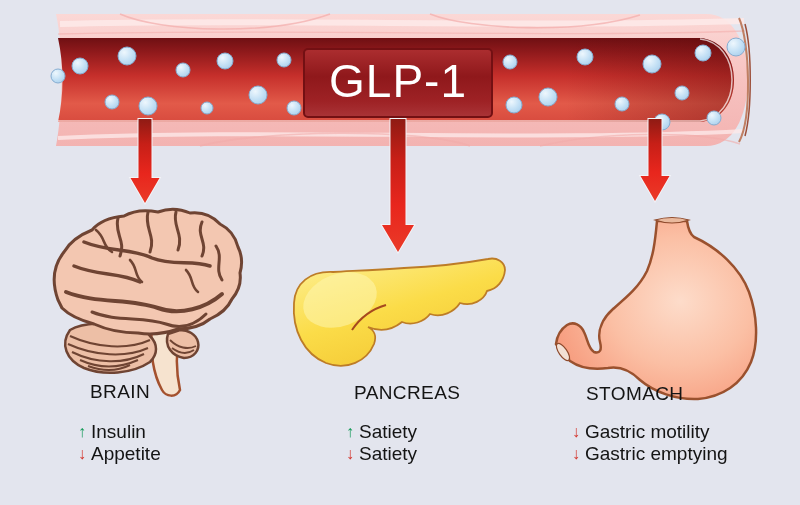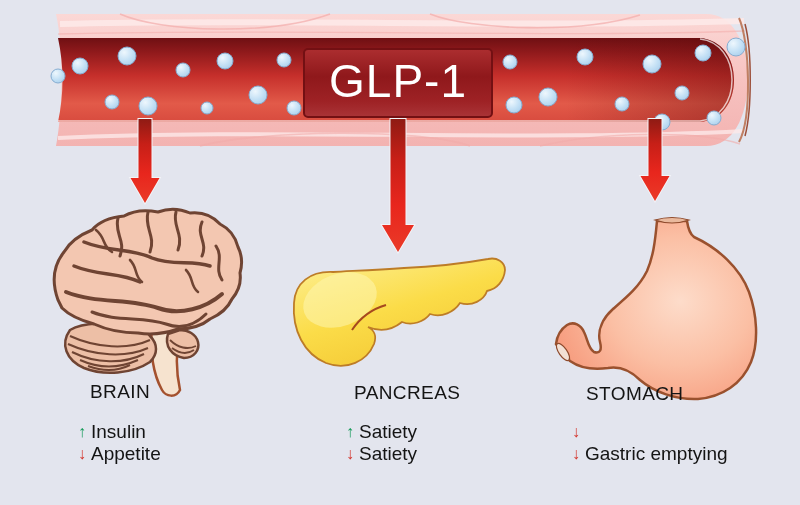--- a/index.html
+++ b/index.html
@@ -243,20 +243,21 @@
     </div>
     <div class="effect-row">
       <span class="eff-arrow" style="color: rgb(212, 54, 46);">↓</span>
       <span class="eff-label">Satiety</span>
     </div>
   </div>
 
   <div class="effects" id="effects-stomach">
     <div class="effect-row">
       <span class="eff-arrow" style="color: rgb(212, 54, 46);">↓</span>
+      <span class="eff-label">Gastric motility</span>
     </div>
     <div class="effect-row">
       <span class="eff-arrow" style="color: rgb(212, 54, 46);">↓</span>
       <span class="eff-label">Gastric emptying</span>
     </div>
   </div>
 
 </div>
 
 </body></html>

